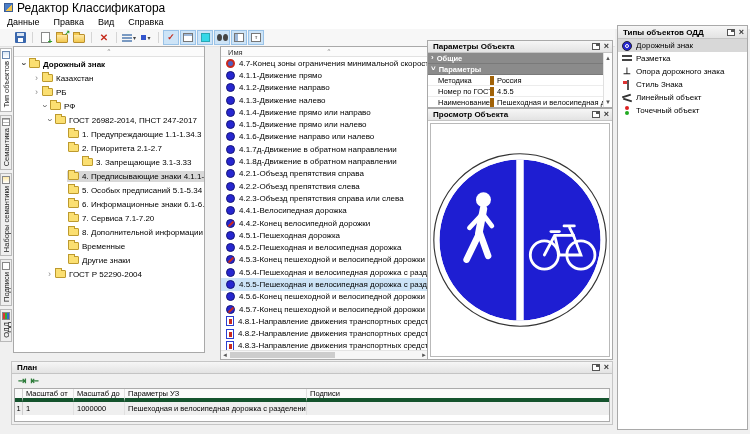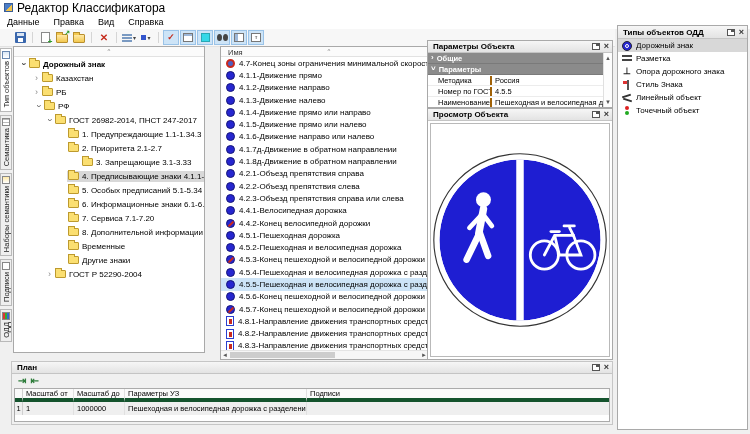--- a/index.html
+++ b/index.html
@@ -93,21 +93,21 @@
   .hthumb{position:absolute;top:1px;bottom:1px;left:9px;width:105px;background:#cdcdcd}
   .sarrow{position:absolute;color:#555;font-size:6px;line-height:8px;text-align:center}
 
   
   .params-panel{left:427px;top:40px;width:186px;height:68px}
   #params-body{position:absolute;left:0;top:12px;right:9px;bottom:0;font-size:7.5px;overflow:hidden}
   .pgroup{height:11px;background:var(--group-gray);color:#fff;font-weight:bold;display:flex;align-items:center;gap:3px;padding-left:3px;border-bottom:1px solid #7a7a7a}
   .garrow{font-size:8px;line-height:8px}
   .prow{height:11px;display:flex;align-items:center;border-bottom:1px solid #ececec}
   .pname{flex:none;width:62px;padding-left:10px;display:flex;align-items:center;white-space:nowrap;overflow:hidden}
-  .pvalue{flex:1;border-left:2px solid #a16207;padding-left:3px;display:flex;align-items:center;white-space:nowrap;overflow:hidden}
+  .pvalue{flex:1;border-left:4px solid #a16207;padding-left:3px;display:flex;align-items:center;white-space:nowrap;overflow:hidden}
   .pscroll{position:absolute;right:0;top:12px;bottom:0;width:9px;border-left:1px solid #e0e0e0;background:#fdfdfd}
 
   
   .preview-panel{left:427px;top:108px;width:186px;height:252px}
   .preview-body{position:absolute;left:2px;right:2px;top:14px;bottom:2px;border:1px solid #b9b9b9;display:flex;align-items:center;justify-content:center;overflow:hidden}
 
   
   .odd-panel{left:617px;top:25px;width:131px;height:405px}
   #odd-body{position:absolute;left:0;top:13px;right:0;bottom:0}
   .odd-panel .panel-hdr{height:13px}
@@ -241,21 +241,21 @@
           <span class="lbl">Казахстан</span>
         </span>
       </div>
       <div class="trow" style="padding-left: 18px;">
         <span class="tarrow">›</span>
         <span class="tgroup">
           <span class="folder"></span>
           <span class="lbl">РБ</span>
         </span>
       </div>
-      <div class="trow" style="padding-left: 20px;">
+      <div class="trow" style="padding-left: 26px;">
         <span class="tarrow exp"><span>›</span></span>
         <span class="tgroup">
           <span class="folder"></span>
           <span class="lbl">РФ</span>
         </span>
       </div>
       <div class="trow" style="padding-left: 31px;">
         <span class="tarrow exp"><span>›</span></span>
         <span class="tgroup">
           <span class="folder"></span>

